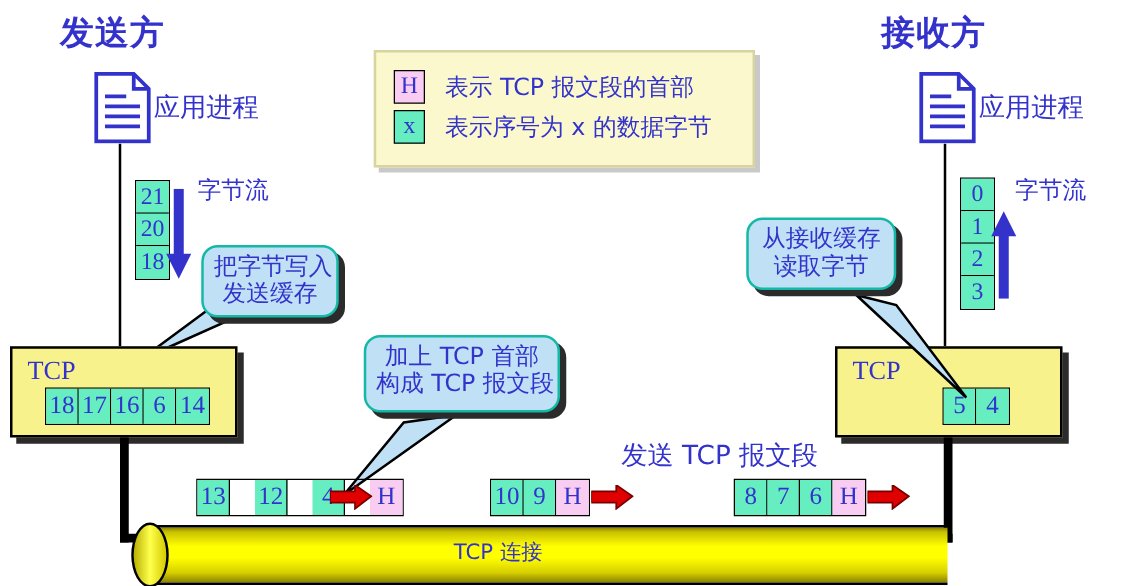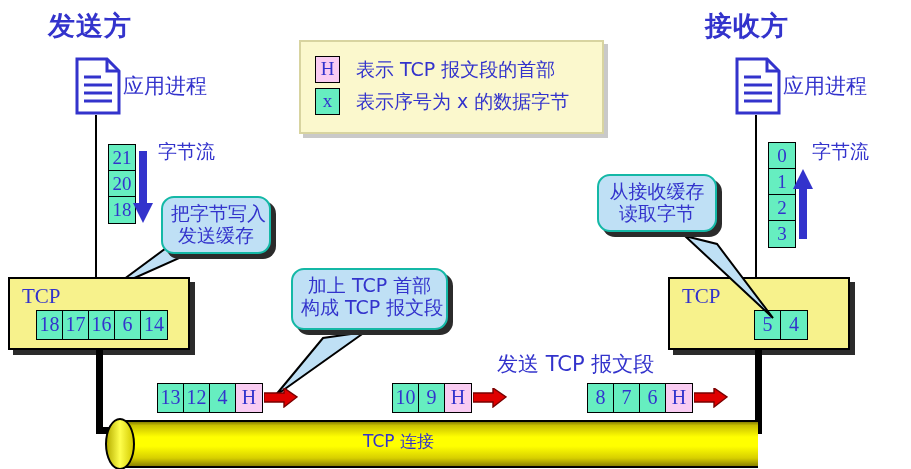--- a/index.html
+++ b/index.html
@@ -275,21 +275,21 @@
     <div>构成 TCP 报文段</div>
   </div>
 
   <div class="abs lbl" style="left:497px; top:350px; font-size:21px;">发送 TCP 报文段</div>
 
   <div class="abs vline-thick" style="left:96px; top:350px; height:84px;"></div>
   <div class="abs vline-thick" style="left:755px; top:350px; height:84px;"></div>
   <div class="abs hline-thick" style="left:96px; top:427px; width:30px;"></div>
   <div class="abs hline-thick" style="left:728px; top:427px; width:34px;"></div>
 
-  <div class="abs hrow" style="left:157px; top:383px;">
+  <div class="abs hrow" style="left:157px; top:383px;gap:20px;">
     <div class="hcell">13</div>
     <div class="hcell">12</div>
     <div class="hcell">4</div>
     <div class="hcell hdrcell">H</div>
   </div>
   <svg class="abs" style="left:264px; top:388px;" width="34" height="20" viewBox="0 0 34 20">
     <polygon points="0,5 20,5 20,0 33,9 20,19 20,14 0,14" fill="#e00000" stroke="#7a0000" stroke-width="1.4"></polygon>
   </svg>
 
   <div class="abs hrow" style="left:392px; top:383px;">

